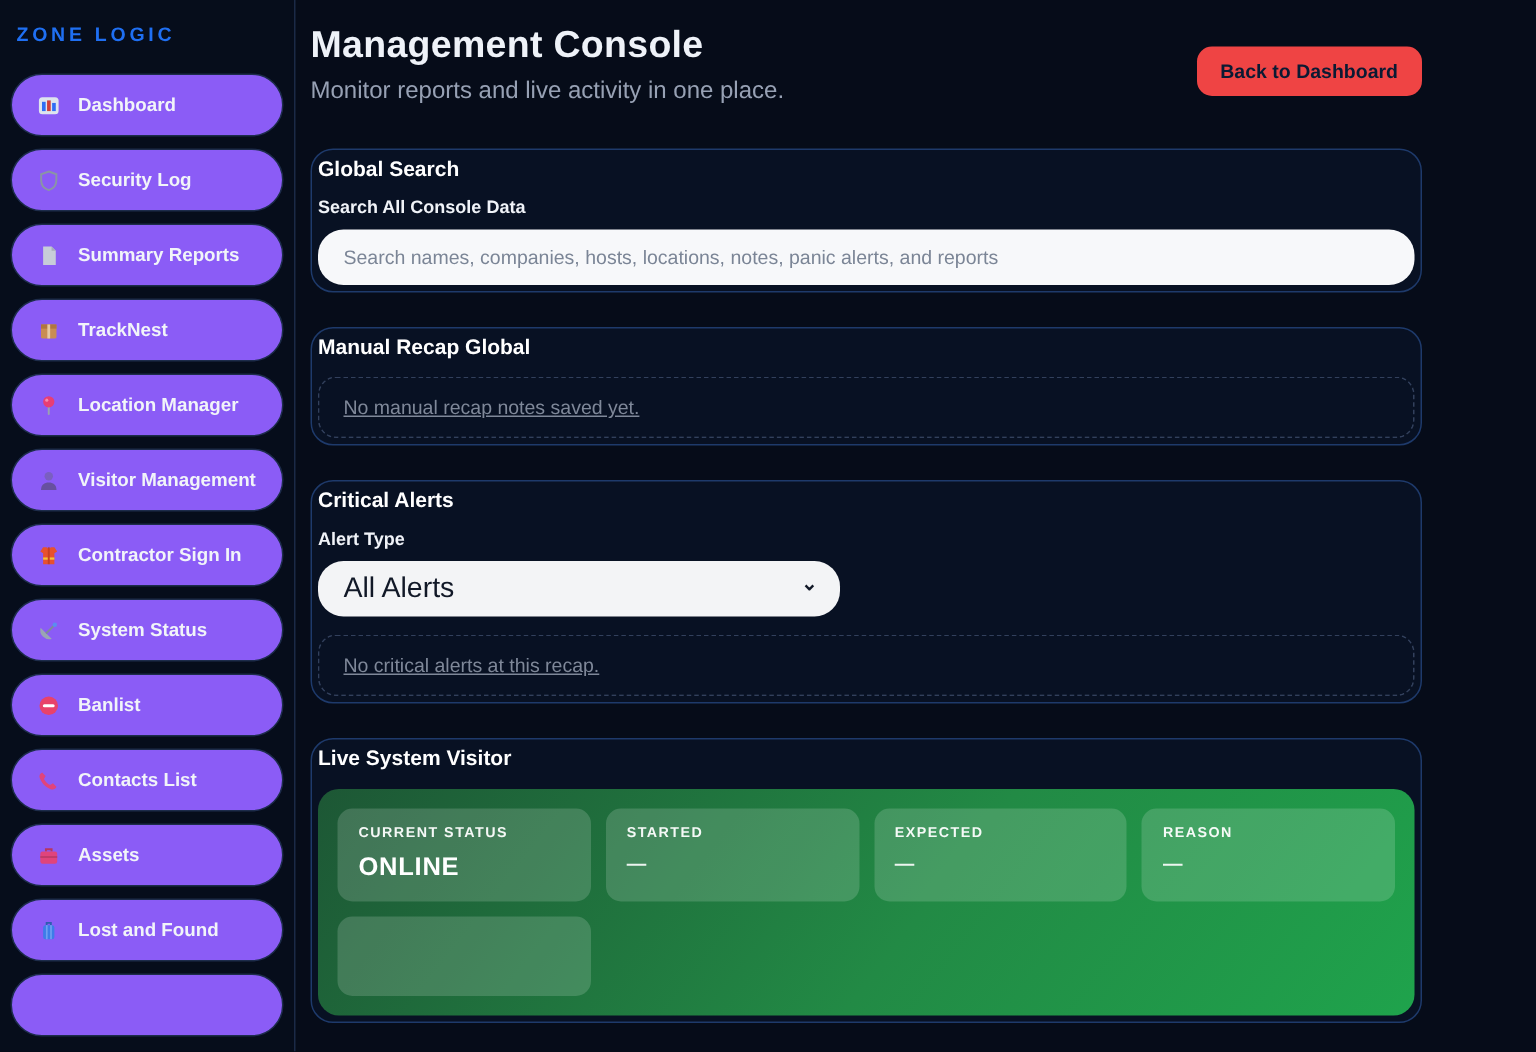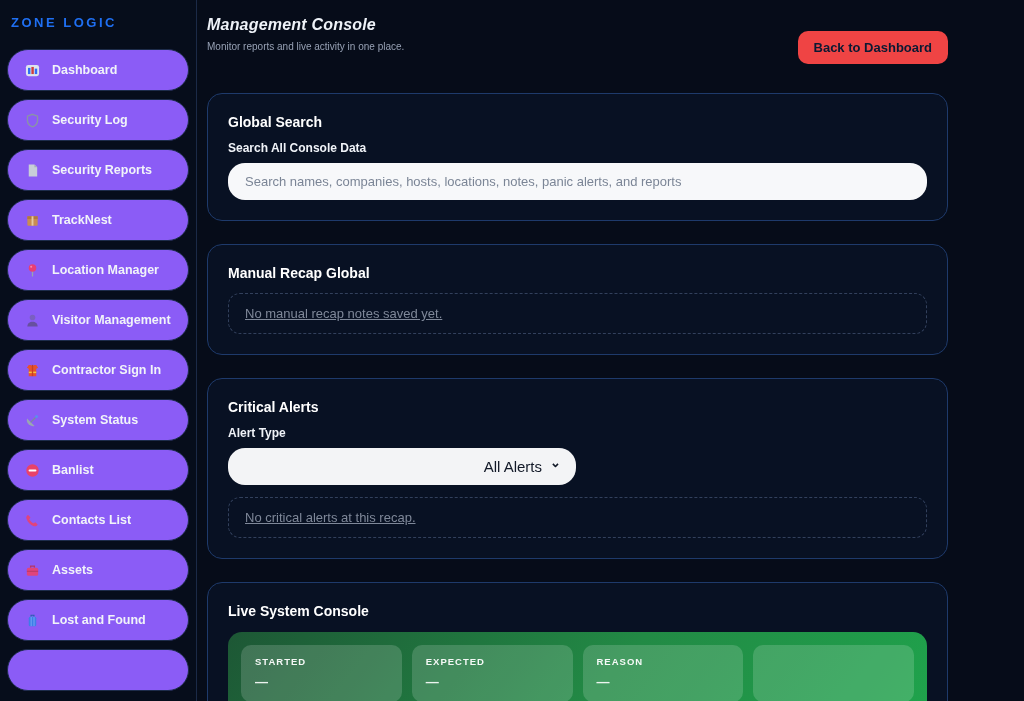--- a/index.html
+++ b/index.html
@@ -49,42 +49,42 @@
   .main {
     flex: 1;
     padding: 16px 76px 0 10px;
     overflow: hidden;
   }
   .header-row {
     display: flex;
     justify-content: space-between;
     align-items: flex-start;
   }
-  .page-title { font-size: 16px; font-weight: 800; letter-spacing: .2px; font-style: italic; }
-  .page-subtitle { font-size: 10px; color: #97a1b4; margin-top: 7px; }
+  .page-title { font-size: 25px; font-weight: 800; letter-spacing: .2px; }
+  .page-subtitle { font-size: 16px; color: #97a1b4; margin-top: 7px; }
   .back-btn {
     margin-top: 15px;
     background: #ef4444;
     color: #0a1a33;
     font-family: "Liberation Sans", sans-serif;
     font-size: 13px;
     font-weight: 800;
     border: none;
     border-radius: 10px;
     padding: 9px 16px;
     cursor: pointer;
     white-space: nowrap;
   }
 
   .card {
     margin-top: 23px;
     background: #081123;
     border: 1px solid #1e3a6b;
     border-radius: 15px;
-    padding: 20px;
+    padding: 4px;
   }
   .card:first-of-type { margin-top: 29px; }
   .card-title { font-size: 14px; font-weight: 800; color: #ffffff; }
   .field-label { font-size: 12px; font-weight: 700; color: #f0f3f8; margin-top: 11px; }
 
   .search-input {
     margin-top: 8px;
     width: 100%;
     height: 37px;
     background: #f7f8fa;
@@ -112,26 +112,25 @@
   .alert-select {
     appearance: none;
     -webkit-appearance: none;
     width: 100%;
     height: 37px;
     background: #f3f4f6;
     border: none;
     border-radius: 17px;
     padding: 0 34px 0 17px;
     font-family: "Liberation Sans", sans-serif;
-    font-size: 15px;
+    font-size: 19px;
     font-weight: 400;
     color: #111827;
     outline: none;
     cursor: pointer;
-    text-align: right;
   }
   .select-chevron {
     position: absolute;
     right: 15px;
     top: 7px;
     font-size: 13px;
     font-weight: 700;
     color: #111827;
     pointer-events: none;
   }
@@ -192,21 +191,21 @@
   </div>
 
 
   <div class="nav-item">
     <span class="nav-ico">
       <svg viewBox="0 0 16 16">
           <path d="M4 1.5 h6 l3 3 V14.5 H4 Z" fill="#c7cdd8"></path>
           <path d="M10 1.5 l3 3 h-3 Z" fill="#a7aeba"></path>
         </svg>
     </span>
-    <span class="nav-label">Security Reports</span>
+    <span class="nav-label">Summary Reports</span>
   </div>
 
   <div class="nav-item">
     <span class="nav-ico">
       <svg viewBox="0 0 16 16">
           <rect x="2.5" y="3.5" width="11" height="10" rx="1" fill="#c98d52"></rect>
           <rect x="2.5" y="3.5" width="11" height="3" fill="#b0763f"></rect>
           <rect x="7" y="3.5" width="2" height="10" fill="#e6c9a3"></rect>
         </svg>
     </span>
@@ -328,23 +327,27 @@
     <div class="select-wrap">
       <select class="alert-select">
         <option>All Alerts</option>
       </select>
       <span class="select-chevron">⌄</span>
     </div>
     <div class="empty-box">No critical alerts at this recap.</div>
   </section>
 
   <section class="card">
-    <div class="card-title">Live System Console</div>
+    <div class="card-title">Live System Visitor</div>
     <div class="status-panel">
       <div class="status-grid">
+        <div class="status-tile">
+          <div class="tile-label">CURRENT STATUS</div>
+          <div class="tile-value big">ONLINE</div>
+        </div>
         <div class="status-tile">
           <div class="tile-label">STARTED</div>
           <div class="tile-value">—</div>
         </div>
         <div class="status-tile">
           <div class="tile-label">EXPECTED</div>
           <div class="tile-value">—</div>
         </div>
         <div class="status-tile">
           <div class="tile-label">REASON</div>

